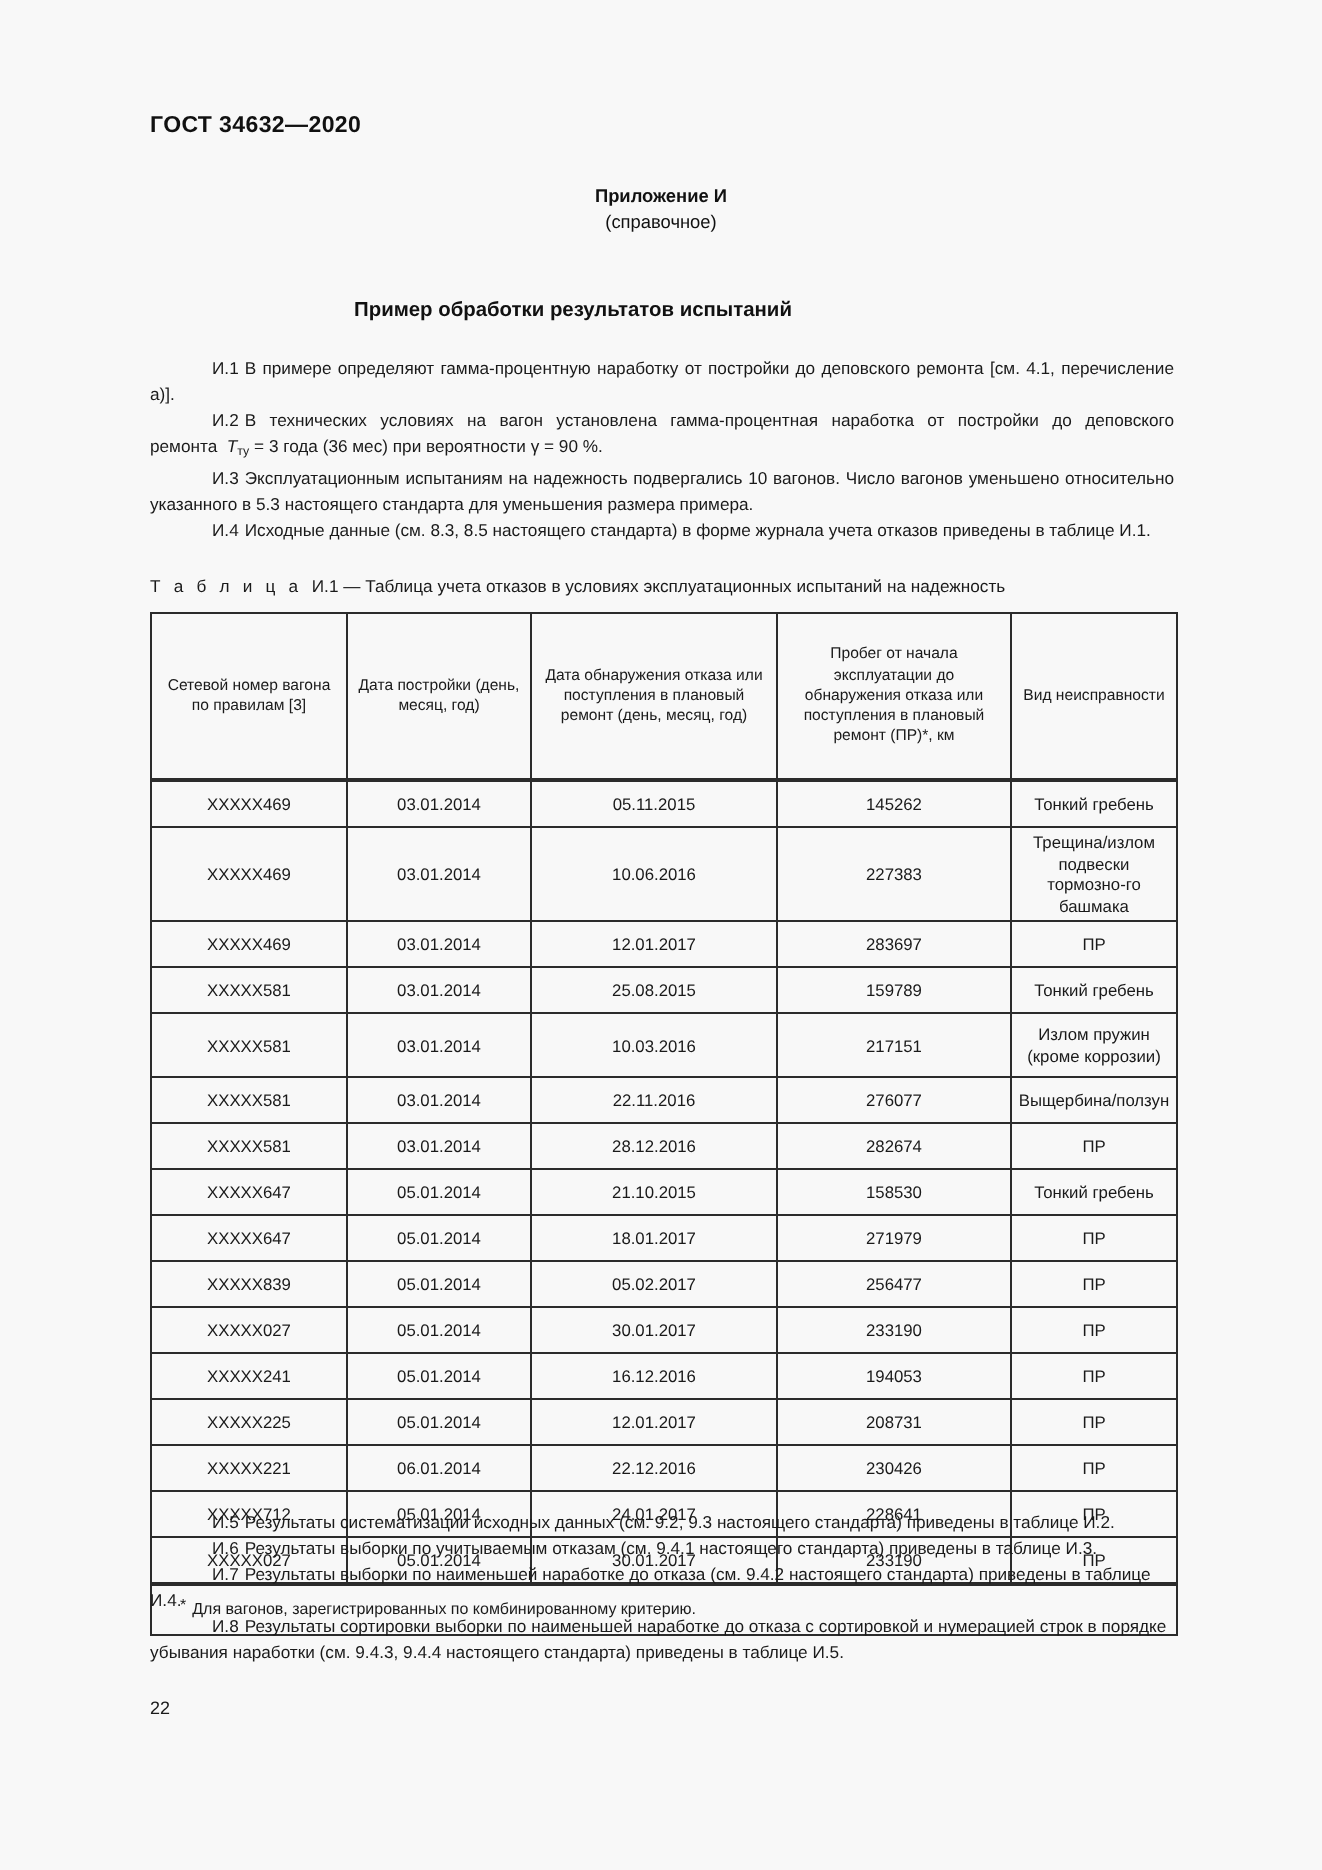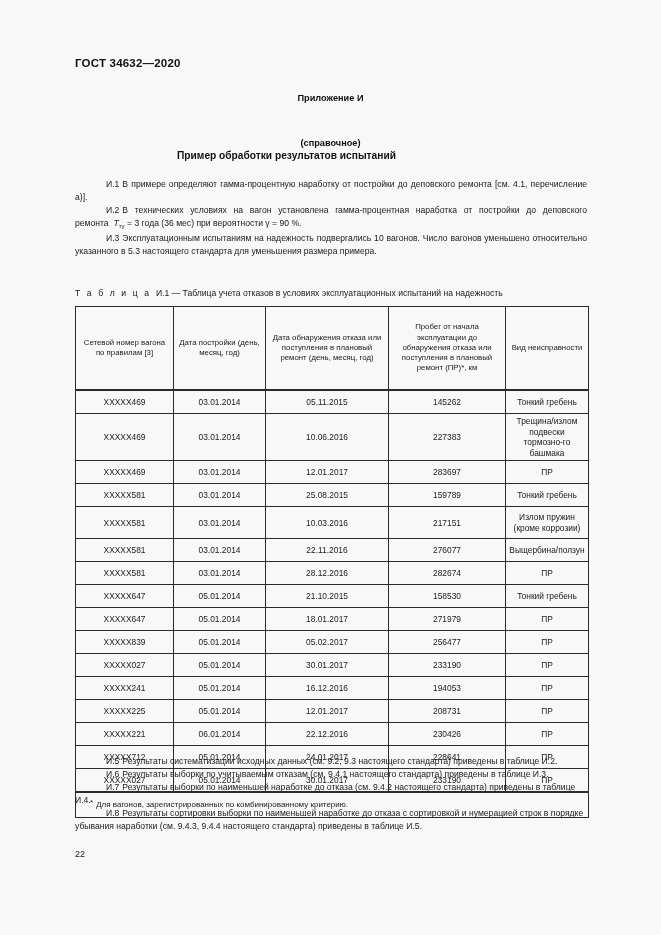--- a/index.html
+++ b/index.html
@@ -44,22 +44,21 @@
     left: 0;
     top: 92px;
     width: 661px;
     text-align: center;
     font-size: 9.2px;
     font-weight: bold;
     line-height: 13px;
     color: #111;
   }
   .appendix .sub {
-    font-weight: bold;
-    margin-top: 32px;
+    font-weight: normal;
   }
 
   .section-title {
     position: absolute;
     left: 0;
     top: 150px;
     width: 573px;
     text-align: center;
     font-size: 10.2px;
     font-weight: bold;
@@ -191,20 +190,23 @@
 
     <div class="para-block top">
       <p class="para">
         <span class="lead">И.1</span><span>В примере определяют гамма-процентную наработку от постройки до деповского ремонта [см. 4.1, перечисление а)].</span>
       </p>
       <p class="para">
         <span class="lead">И.2</span><span>В технических условиях на вагон установлена гамма-процентная наработка от постройки до деповского ремонта</span><span>&nbsp;&nbsp;</span><span class="var-it">T</span><sub>ту</sub><span>&nbsp;</span><span>= 3 года (36 мес) при вероятности γ = 90 %.</span>
       </p>
       <p class="para">
         <span class="lead">И.3</span><span>Эксплуатационным испытаниям на надежность подвергались 10 вагонов. Число вагонов уменьшено относительно указанного в 5.3 настоящего стандарта для уменьшения размера примера.</span>
+      </p>
+      <p class="para">
+        <span class="lead">И.4</span><span>Исходные данные (см. 8.3, 8.5 настоящего стандарта) в форме журнала учета отказов приведены в таблице И.1.</span>
       </p>
     </div>
 
     <div class="table-caption">
       <span class="spaced">Т а б л и ц а</span><span>&nbsp;&nbsp;</span><span>И.1</span><span>&nbsp;</span><span>—</span><span>&nbsp;</span><span>Таблица учета отказов в условиях эксплуатационных испытаний на надежность</span>
     </div>
 
     <div class="tbl-wrap">
       <table class="reg">
         <colgroup>

